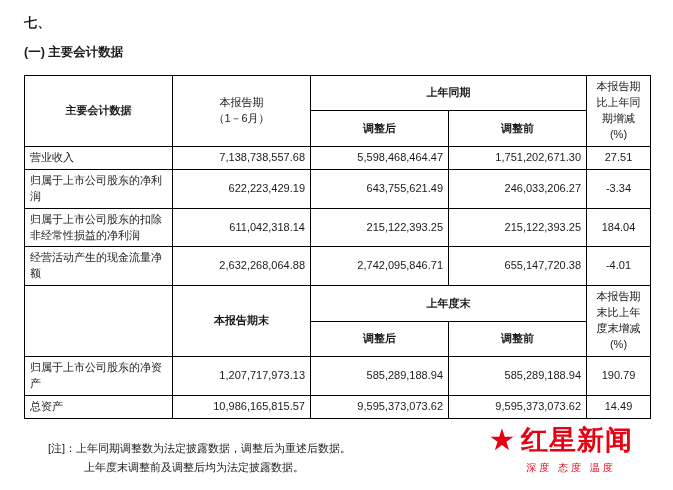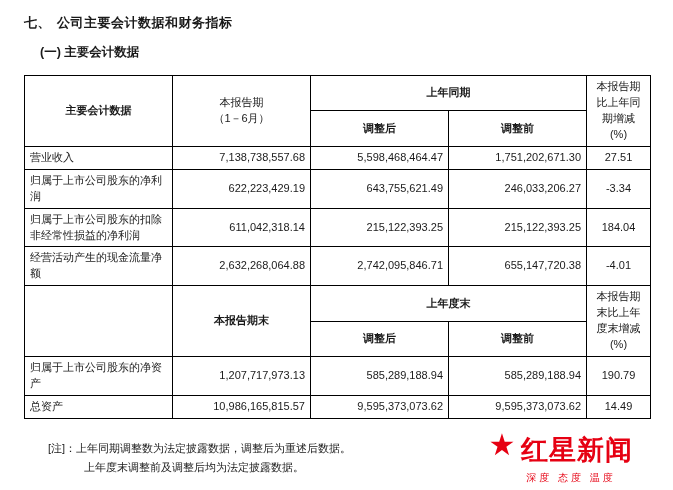--- a/index.html
+++ b/index.html
@@ -26,21 +26,21 @@
     font-size: 13px;
     font-weight: bold;
     letter-spacing: 0.5px;
     margin: 0 0 12px 0;
     display: flex;
     gap: 6px;
   }
   .heading-2 {
     font-size: 12.5px;
     font-weight: bold;
-    margin: 0 0 14px 16px;
+    margin: 0 0 14px 0;
   }
   .unit-line {
     font-size: 11.5px;
     text-align: right;
     padding-right: 18px;
     margin-bottom: 6px;
     letter-spacing: 0.3px;
   }
   table.fin {
     border-collapse: collapse;
@@ -118,39 +118,37 @@
     font-size: 30px;
     line-height: 30px;
     text-align: center;
   }
   .wm-text {
     color: #e60012;
     font-size: 27px;
     font-weight: bold;
     letter-spacing: 1px;
     font-family: "Liberation Serif", serif;
-    margin-top: 10px;
   }
   .wm-sub {
     color: #e60012;
     font-size: 10px;
     letter-spacing: 3px;
     text-align: center;
     margin-top: 3px;
     font-family: "Liberation Sans", sans-serif;
   }
 </style>
 </head>
 <body>
 
 <div class="page">
 
   <div class="heading-1">
     <span>七、</span>
-    <span>公司主要会计数据和财务指标</span>
   </div>
 
   <div class="heading-2">(一) 主要会计数据</div>
 
 
   <table class="fin">
     <colgroup>
       <col class="col1">
         <col class="col2">
         <col class="col3">

